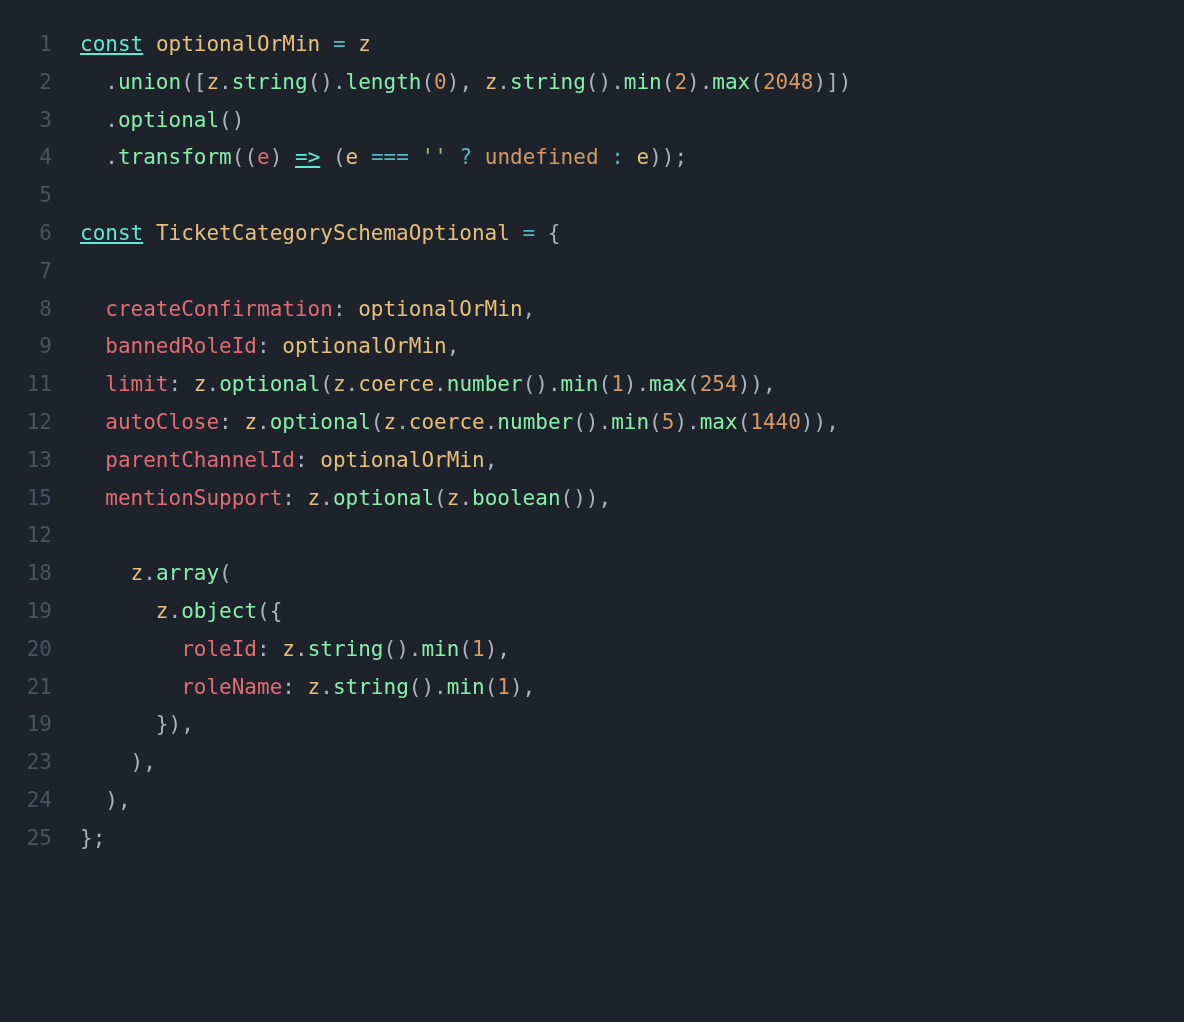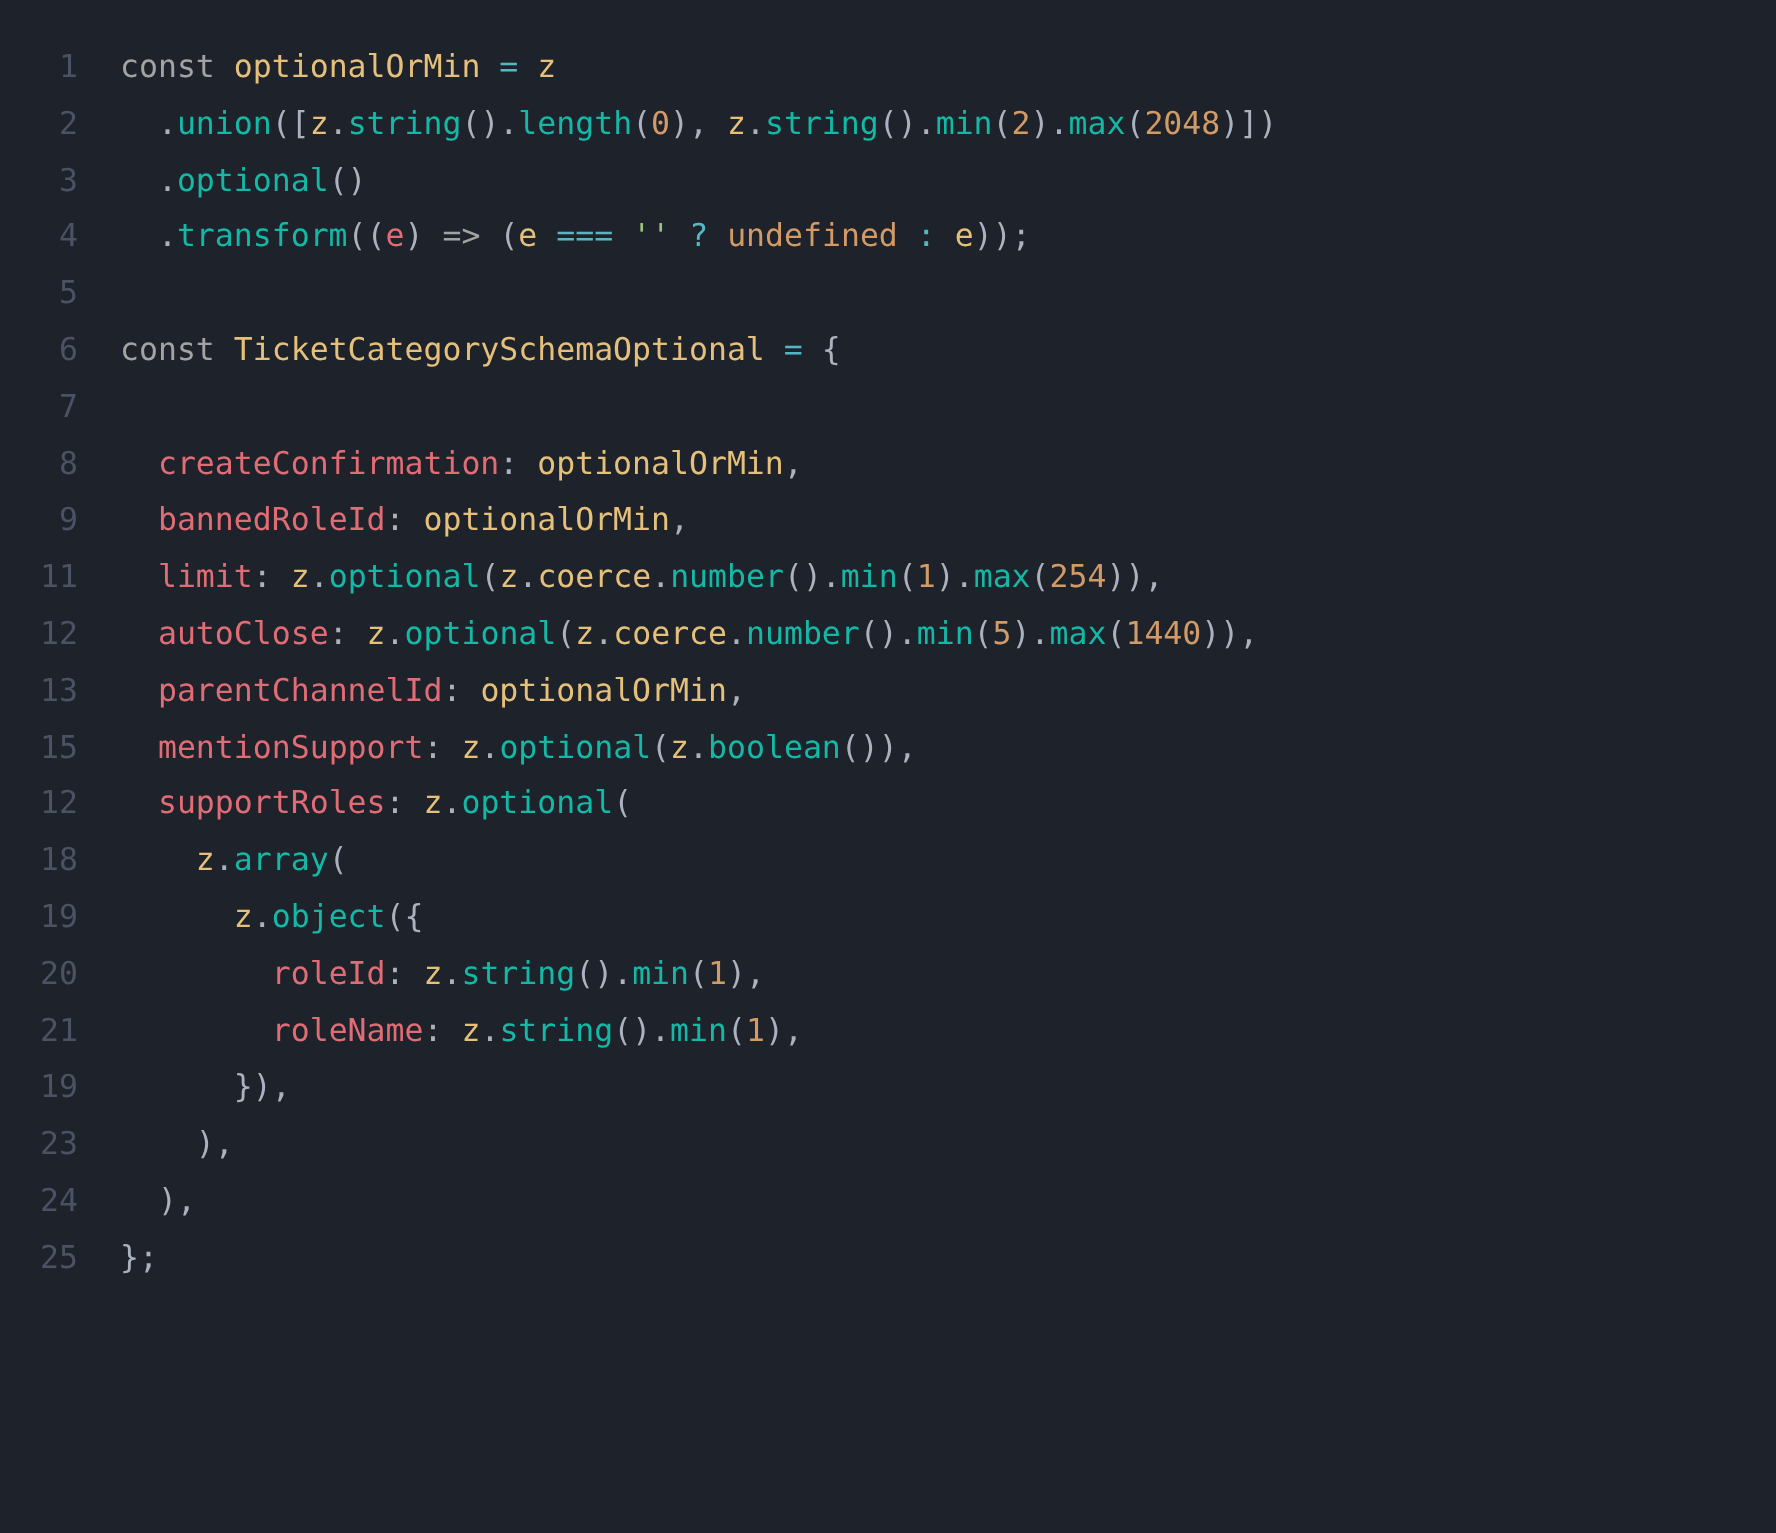--- a/index.html
+++ b/index.html
@@ -23,25 +23,25 @@
     width: 80px;
     text-align: right;
     padding-right: 28px;
     color: #4b5263;
     user-select: none;
     flex-shrink: 0;
   }
   .code {
     color: #abb2bf;
   }
-  .kw   { color: #a3a3a3; }   
+  .kw   { color: #5eead4; text-decoration: underline; }   
   .var  { color: #e5c07b; }   
   .decl { color: #e5c07b; }   
   .prop { color: #e06c75; }   
-  .fn   { color: #14b8a6; }   
+  .fn   { color: #86efac; }   
   .num  { color: #d19a66; }   
   .str  { color: #98c379; }   
   .op   { color: #56b6c2; }   
   .param{ color: #e06c75; }   
   .punct{ color: #abb2bf; }   
   .kw2  { color: #d19a66; }   
 </style>
 </head>
 <body>
 
@@ -52,21 +52,21 @@
     <div class="line"><span class="gutter">4</span><span class="code"><span class="punct">  .</span><span class="fn">transform</span><span class="punct">((</span><span class="param">e</span><span class="punct">) </span><span class="kw">=&gt;</span><span class="punct"> (</span><span class="var">e</span><span class="punct"> </span><span class="op">===</span><span class="punct"> </span><span class="str">''</span><span class="punct"> </span><span class="op">?</span><span class="punct"> </span><span class="kw2">undefined</span><span class="punct"> </span><span class="op">:</span><span class="punct"> </span><span class="var">e</span><span class="punct">));</span></span></div>
     <div class="line"><span class="gutter">5</span><span class="code"><span class="punct"></span></span></div>
     <div class="line"><span class="gutter">6</span><span class="code"><span class="kw">const</span><span class="punct"> </span><span class="decl">TicketCategorySchemaOptional</span><span class="punct"> </span><span class="op">=</span><span class="punct"> {</span></span></div>
     <div class="line"><span class="gutter">7</span></div>
     <div class="line"><span class="gutter">8</span><span class="code"><span class="punct">  </span><span class="prop">createConfirmation</span><span class="punct">: </span><span class="var">optionalOrMin</span><span class="punct">,</span></span></div>
     <div class="line"><span class="gutter">9</span><span class="code"><span class="punct">  </span><span class="prop">bannedRoleId</span><span class="punct">: </span><span class="var">optionalOrMin</span><span class="punct">,</span></span></div>
     <div class="line"><span class="gutter">11</span><span class="code"><span class="punct">  </span><span class="prop">limit</span><span class="punct">: </span><span class="var">z</span><span class="punct">.</span><span class="fn">optional</span><span class="punct">(</span><span class="var">z</span><span class="punct">.</span><span class="var">coerce</span><span class="punct">.</span><span class="fn">number</span><span class="punct">().</span><span class="fn">min</span><span class="punct">(</span><span class="num">1</span><span class="punct">).</span><span class="fn">max</span><span class="punct">(</span><span class="num">254</span><span class="punct">)),</span></span></div>
     <div class="line"><span class="gutter">12</span><span class="code"><span class="punct">  </span><span class="prop">autoClose</span><span class="punct">: </span><span class="var">z</span><span class="punct">.</span><span class="fn">optional</span><span class="punct">(</span><span class="var">z</span><span class="punct">.</span><span class="var">coerce</span><span class="punct">.</span><span class="fn">number</span><span class="punct">().</span><span class="fn">min</span><span class="punct">(</span><span class="num">5</span><span class="punct">).</span><span class="fn">max</span><span class="punct">(</span><span class="num">1440</span><span class="punct">)),</span></span></div>
     <div class="line"><span class="gutter">13</span><span class="code"><span class="punct">  </span><span class="prop">parentChannelId</span><span class="punct">: </span><span class="var">optionalOrMin</span><span class="punct">,</span></span></div>
     <div class="line"><span class="gutter">15</span><span class="code"><span class="punct">  </span><span class="prop">mentionSupport</span><span class="punct">: </span><span class="var">z</span><span class="punct">.</span><span class="fn">optional</span><span class="punct">(</span><span class="var">z</span><span class="punct">.</span><span class="fn">boolean</span><span class="punct">()),</span></span></div>
-    <div class="line"><span class="gutter">12</span><span class="code"><span class="punct">  </span><span class="prop">supportRoles</span><span class="punct">: </span><span class="var">z</span><span class="punct">.</span><span class="fn">optional</span><span class="punct">(</span></span></div>
+    <div class="line"><span class="gutter">12</span></div>
     <div class="line"><span class="gutter">18</span><span class="code"><span class="punct">    </span><span class="var">z</span><span class="punct">.</span><span class="fn">array</span><span class="punct">(</span></span></div>
     <div class="line"><span class="gutter">19</span><span class="code"><span class="punct">      </span><span class="var">z</span><span class="punct">.</span><span class="fn">object</span><span class="punct">({</span></span></div>
     <div class="line"><span class="gutter">20</span><span class="code"><span class="punct">        </span><span class="prop">roleId</span><span class="punct">: </span><span class="var">z</span><span class="punct">.</span><span class="fn">string</span><span class="punct">().</span><span class="fn">min</span><span class="punct">(</span><span class="num">1</span><span class="punct">),</span></span></div>
     <div class="line"><span class="gutter">21</span><span class="code"><span class="punct">        </span><span class="prop">roleName</span><span class="punct">: </span><span class="var">z</span><span class="punct">.</span><span class="fn">string</span><span class="punct">().</span><span class="fn">min</span><span class="punct">(</span><span class="num">1</span><span class="punct">),</span></span></div>
     <div class="line"><span class="gutter">19</span><span class="code"><span class="punct">      }),</span></span></div>
     <div class="line"><span class="gutter">23</span><span class="code"><span class="punct">    ),</span></span></div>
     <div class="line"><span class="gutter">24</span><span class="code"><span class="punct">  ),</span></span></div>
     <div class="line"><span class="gutter">25</span><span class="code"><span class="punct">};</span></span></div>
   </div>
 

